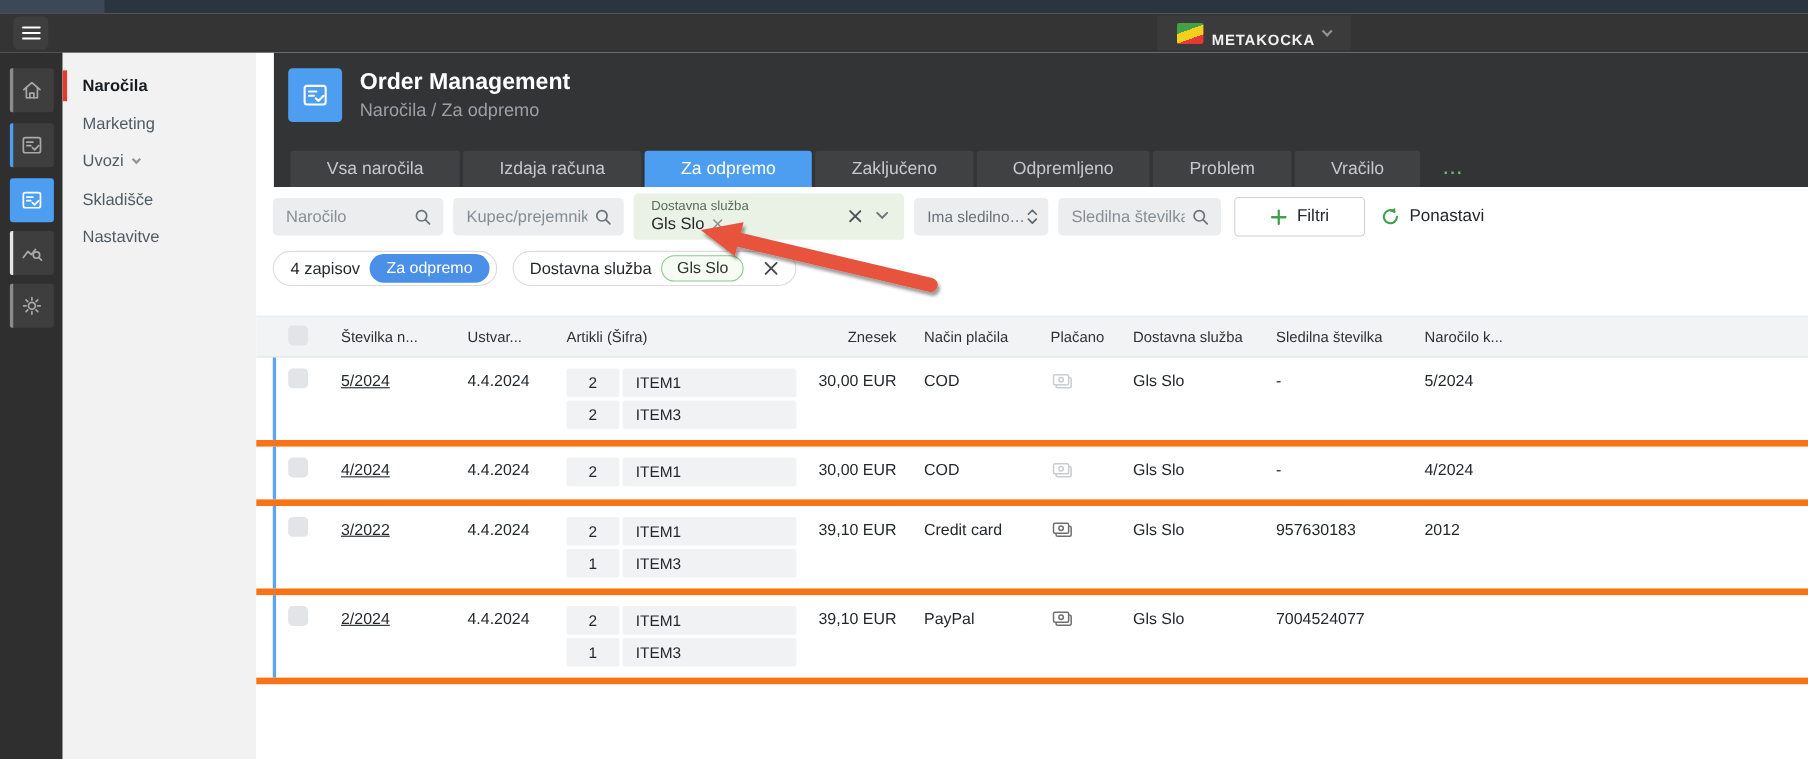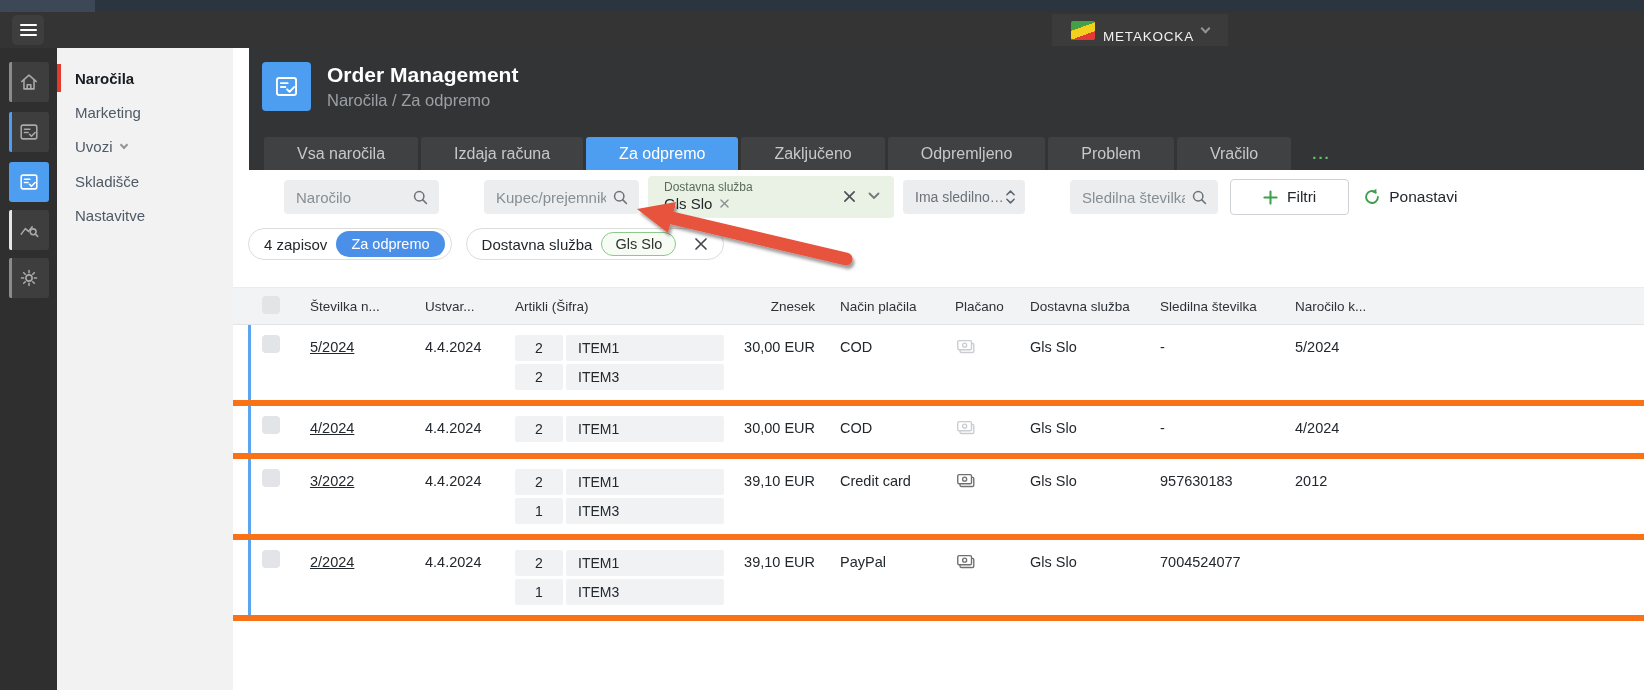--- a/index.html
+++ b/index.html
@@ -12,21 +12,21 @@
 
   
   .topbar { position:absolute; left:0; top:12px; width:1644px; height:36px; background:#343434; }
   .hamburger { position:absolute; left:12px; top:3px; width:32px; height:30px; background:#3e3e3e;
     border-radius:5px; display:flex; flex-direction:column; align-items:center; justify-content:center; gap:3px; cursor:pointer; }
   .hamburger span { display:block; width:17px; height:2px; background:#fefefe; border-radius:1px; }
   .brand { position:absolute; left:1052px; top:2px; width:176px; height:32px; background:#3b3b3b;
     display:flex; align-items:center; justify-content:center; gap:8px; cursor:pointer; }
   .brand-logo { width:24px; height:19px; border-radius:2px;
     background:linear-gradient(160deg,#43a047 0%,#43a047 36%,#f3d01e 36%,#f3d01e 68%,#e53935 68%,#e53935 100%); }
-  .brand-name { color:#f0f0f0; font-weight:normal; font-size:13.5px; letter-spacing:0.8px;margin-top:12px; }
+  .brand-name { color:#f0f0f0; font-weight:bold; font-size:13.5px; letter-spacing:0.8px;margin-top:12px; }
   .chev { display:inline-block; width:7px; height:7px; border-right:2px solid #8f9599; border-bottom:2px solid #8f9599;
     transform:rotate(45deg); margin-top:-4px; }
 
   
   .icon-rail { position:absolute; left:0; top:48px; width:57px; height:642px; background:#2f2f2f; }
   .rail-tile { position:absolute; left:9px; width:40px; height:40px; background:#3e3e3e; border-radius:3px;
     display:flex; align-items:center; justify-content:center; color:#a9a9a9; cursor:pointer; }
   .rail-tile .bar { position:absolute; left:0; top:0; bottom:0; width:3px; border-radius:2px 0 0 2px; }
   .rail-tile.active { background:#4d9ef0; color:#fff; }
 
@@ -51,21 +51,21 @@
   .tab { height:33px; display:flex; align-items:center; justify-content:center; padding:0 33px;
     background:#3f4143; color:#c6c9cc; font-size:16px; border-radius:3px 3px 0 0; cursor:pointer; white-space:nowrap; }
   .tab[data-active="true"] { background:#4d9ef0; color:#fff; }
   .tabs-more { height:33px; display:flex; align-items:center; padding:0 18px; color:#6abf69; font-weight:bold;
     font-size:15px; letter-spacing:2px; cursor:pointer; }
 
   
   .filter-bar { position:absolute; left:0; top:122px; width:100%; height:54px; background:#fff;
     display:flex; align-items:center; padding-left:15px; gap:9px; }
   .f-input { height:34px; background:#ebedef; border-radius:4px; display:flex; align-items:center;
-    padding:0 10px 0 12px; gap:6px;margin-left:36px; }
+    padding:0 10px 0 12px; gap:6px; }
   .f-input input { border:none; background:transparent; outline:none; font-size:15px; color:#3e444b; width:100%; }
   .f-input input::placeholder { color:#868e94; opacity:1; }
   .w-order { width:155px; } .w-cust { width:155px; } .w-track { width:148px; }
   .f-green { width:246px; height:42px; background:#e9f2e4; border-radius:4px; position:relative;
     padding:4px 10px 0 16px; cursor:pointer; }
   .f-green-label { font-size:12px; color:#5c6b5c; }
   .f-green-row { display:flex; align-items:center; gap:7px; font-size:15px; color:#23282d; margin-top:1px; }
   .f-green .ctl-x { position:absolute; right:38px; top:14px; cursor:pointer; }
   .f-green .ctl-chev { position:absolute; right:14px; top:16px; cursor:pointer; }
   .f-select { width:122px; height:34px; background:#ebedef; border-radius:4px; display:flex; align-items:center;

